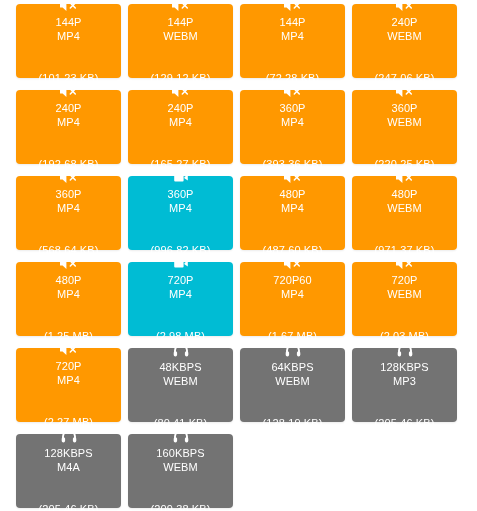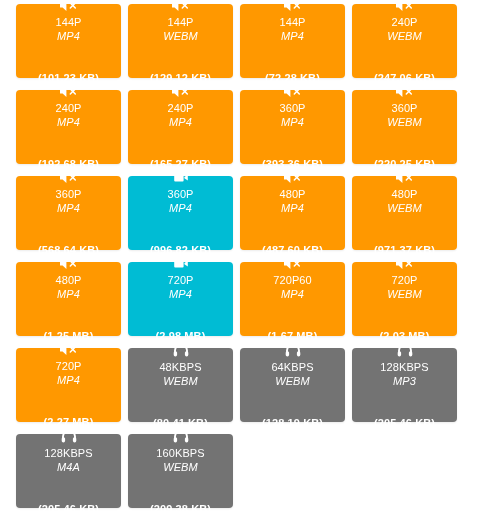--- a/index.html
+++ b/index.html
@@ -53,22 +53,22 @@
   }
   .card-icon svg { display: block; }
 
   .card-line {
     font-size: 11px;
     line-height: 14px;
     letter-spacing: 0.1px;
     white-space: nowrap;
   }
   .card-quality { font-weight: 400; }
-  .card-container { font-weight: 400; font-style: italic; }
-  .card-size { font-weight: 700; margin-top: 28px; }
+  .card-container { font-weight: 400; }
+  .card-size { font-weight: 400; margin-top: 28px; }
 </style>
 </head>
 <body>
 
 <div id="download-grid">
     <div class="format-card video-muted">
       <span class="card-icon">
         <svg width="20" height="13" viewBox="0 0 20 13" aria-hidden="true">
           <path fill="#ffffff" d="M1 4.4h2.6L7.4 1.1v10.8L3.6 8.6H1z"></path>
           <g stroke="#ffffff" stroke-width="1.5" stroke-linecap="round">

